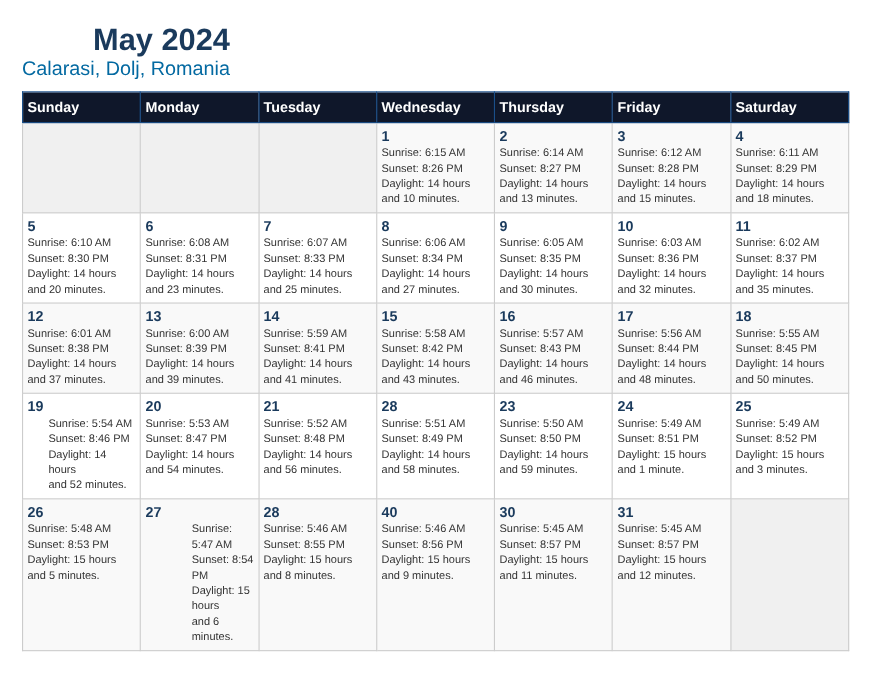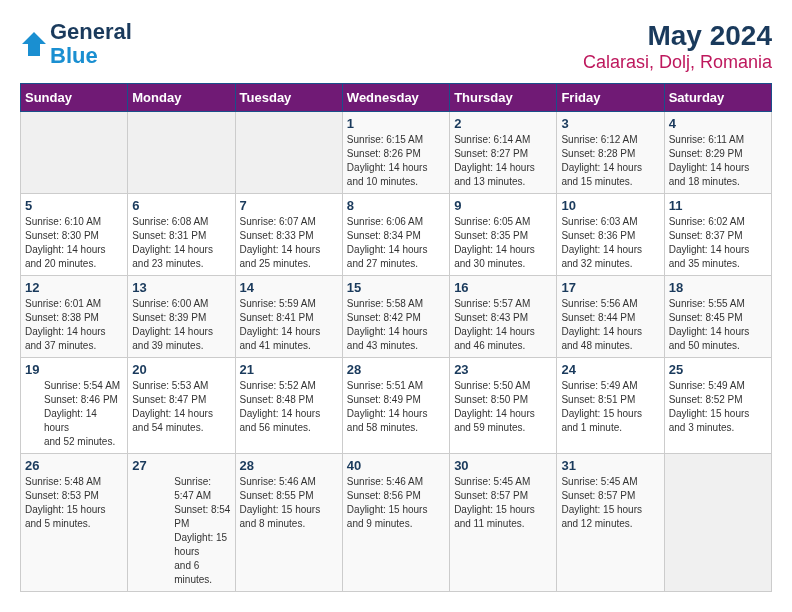--- a/index.html
+++ b/index.html
@@ -38,29 +38,29 @@
       text-align: right;
     }
     .title-block h1 {
       font-size: 28px;
       font-weight: bold;
       color: #1a3a5c;
     }
     .title-block h2 {
       font-size: 18px;
       font-weight: normal;
-      color: #be185d;
+      color: #0369a1;
     }
     table {
       width: 100%;
       border-collapse: collapse;
       font-size: 11px;
     }
     thead tr th {
-      background-color: #701a75;
+      background-color: #0f172a;
       color: #fff;
       padding: 6px 4px;
       text-align: left;
       font-size: 13px;
       font-weight: bold;
       border: 1px solid #1a4f8a;
     }
     tbody tr td {
       border: 1px solid #ccc;
       vertical-align: top;
@@ -85,28 +85,20 @@
       font-size: 10px;
     }
     .empty-cell {
       background: #f0f0f0 !important;
     }
   </style>
 </head>
 <body>
 
 <div class="header">
-  <div class="logo">
-    <svg class="logo-icon" viewBox="0 0 28 28">
-      <polygon points="14,2 26,14 20,14 20,26 8,26 8,14 2,14" fill="#1a8fd1"></polygon>
-    </svg>
-    <div class="logo-text">
-      General<br><span>Blue</span>
-    </div>
-  </div>
   <div class="title-block">
     <h1>May 2024</h1>
     <h2>Calarasi, Dolj, Romania</h2>
   </div>
 </div>
 
 <table>
   <thead>
     <tr>
     <th>Sunday</th>

